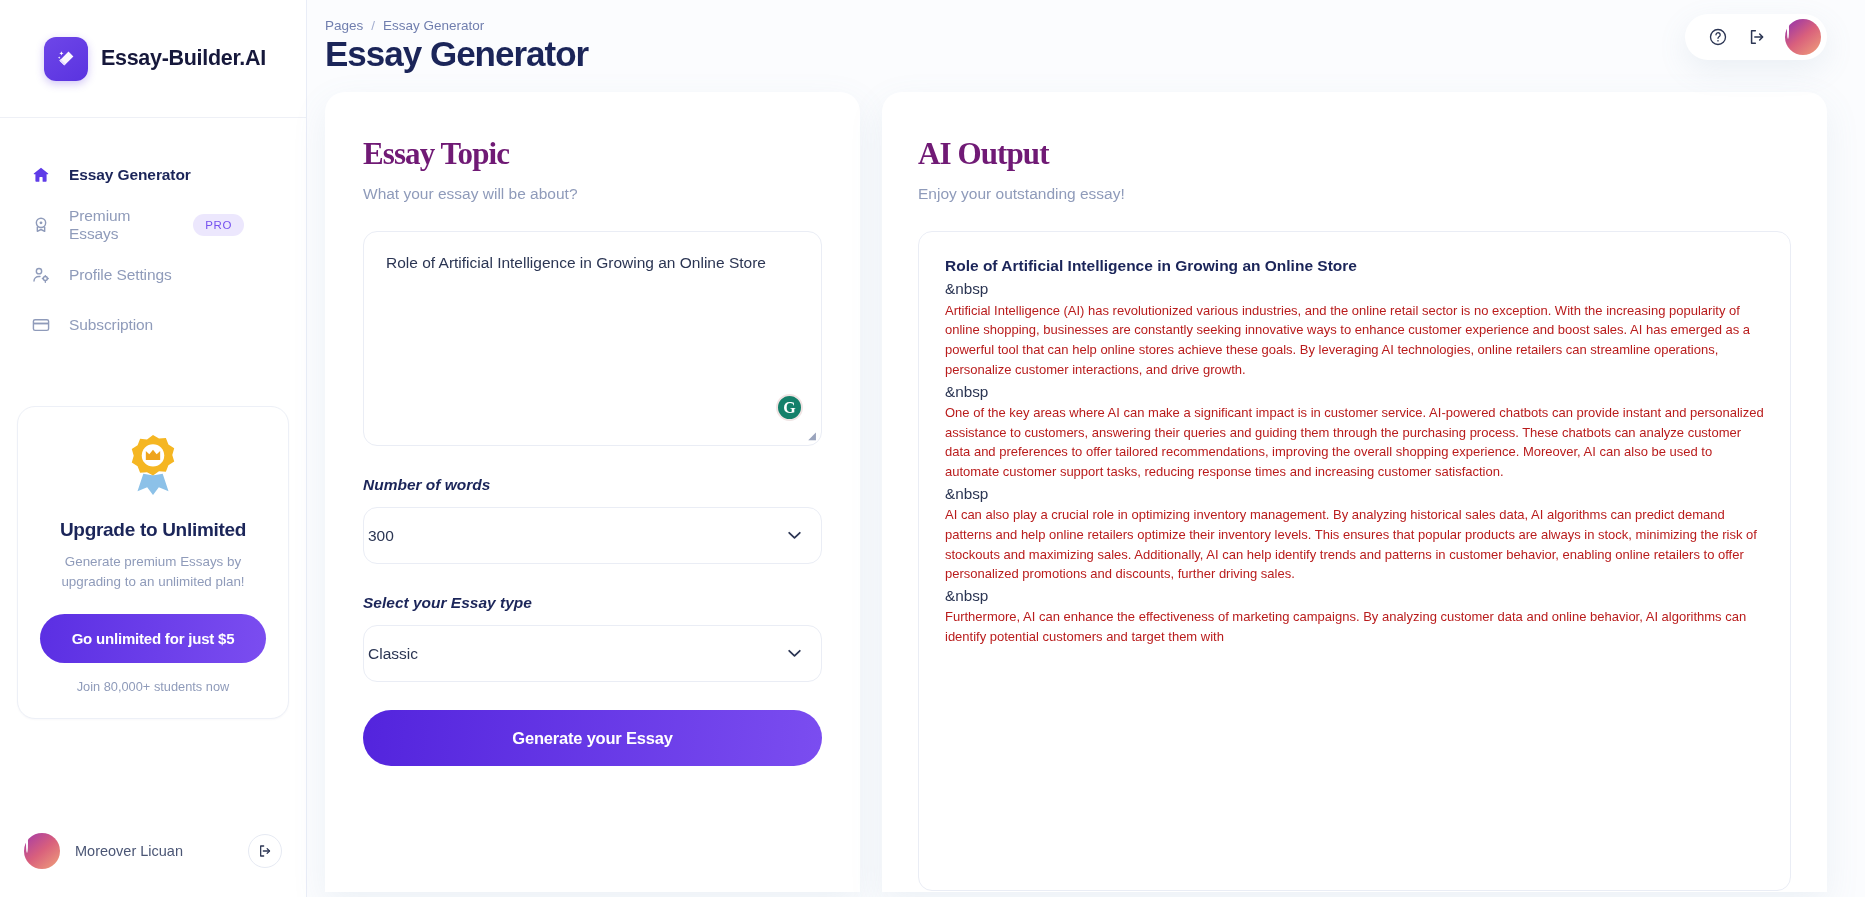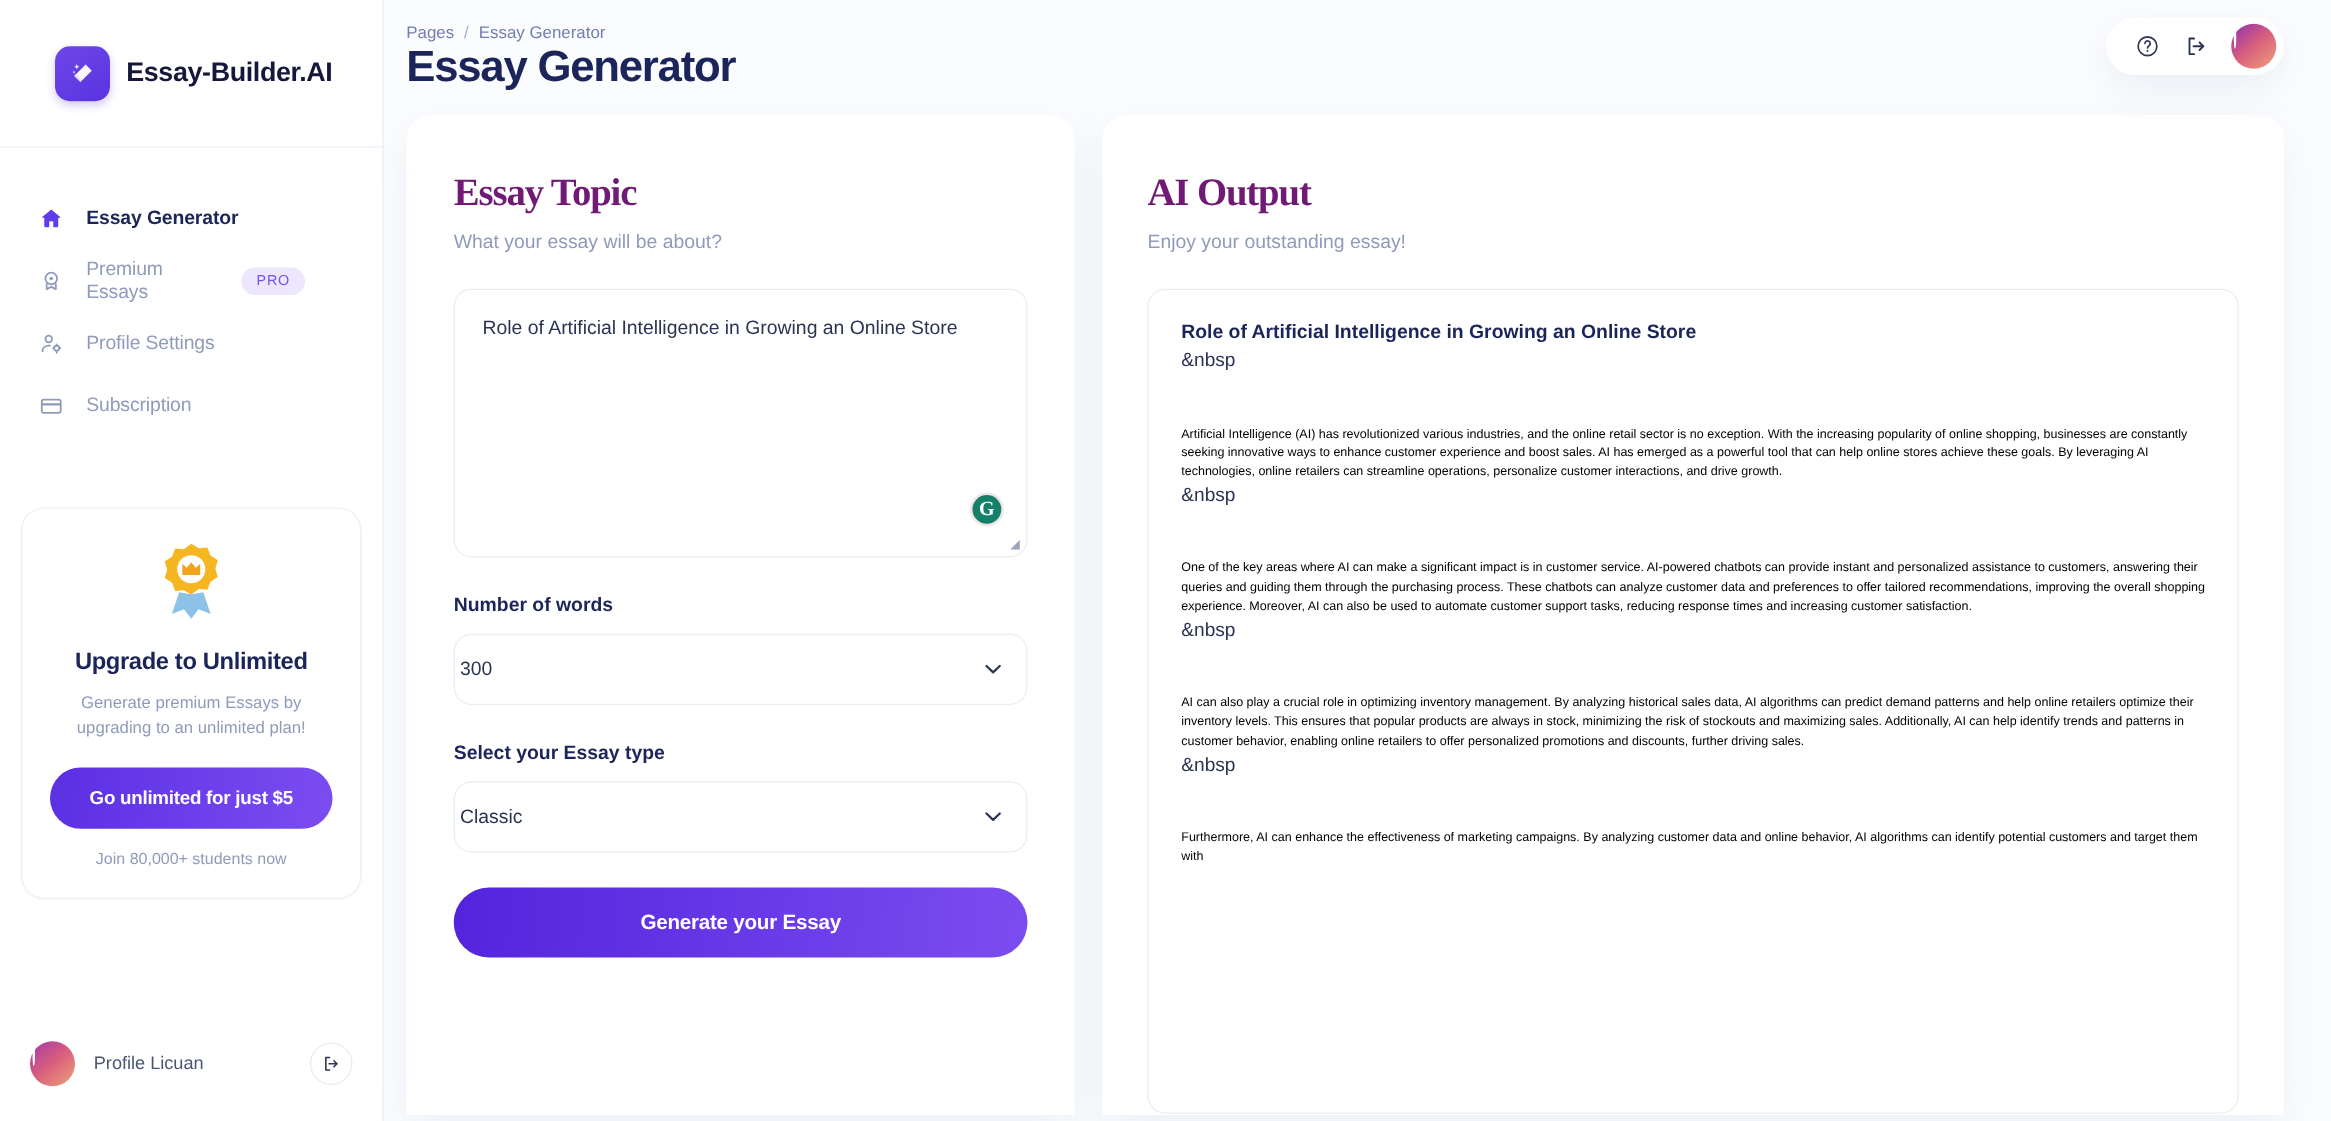--- a/index.html
+++ b/index.html
@@ -157,21 +157,21 @@
     position: absolute; right: 18px; bottom: 24px;
     width: 27px; height: 27px; border-radius: 50%;
     border: 2px solid #f0e4e4; background: #15806a;
     display: flex; align-items: center; justify-content: center;
     color: #fff; font-size: 16px; font-weight: 700;
     font-family: "Liberation Serif", serif;
     cursor: pointer;
   }
   .resize-h { position: absolute; right: 5px; bottom: 4px; color: #9aa4bd; font-size: 10px; cursor: nwse-resize; }
 
-  .field-label { margin-top: 30px; font-size: 15.5px; font-weight: 700; color: #1b2559; }
+  .field-label { margin-top: 30px; font-size: 15.5px; font-weight: 700; color: #1b2559; font-style: italic; }
   .select-wrap {
     margin-top: 13px; position: relative;
     border: 1px solid #eaedf5; border-radius: 14px;
     height: 57px; display: flex; align-items: center;
     padding: 0 4px; cursor: pointer; background: #fff;
   }
   .select-val { font-size: 15.5px; color: #2b3553; }
   .chev { position: absolute; right: 20px; color: #2b3553; font-size: 13px; }
 
   .gen-btn {
@@ -182,21 +182,21 @@
     font-family: "Liberation Sans", sans-serif;
   }
 
   .out-box {
     margin-top: 28px;
     border: 1px solid #eaedf5; border-radius: 14px;
     padding: 22px 26px 0 26px;
     height: 660px; overflow: hidden;
   }
   .out-title { font-size: 15.5px; font-weight: 700; color: #1b2559; line-height: 1.5; }
-  .out-p { font-size: 10px; line-height: 1.52; color: #000000; margin-top: 39px; }
+  .out-p { font-size: 13px; line-height: 1.52; color: #b91c1c; }
   .out-nb { font-size: 15.3px; line-height: 1.52; color: #2b3553; }
 </style>
 </head>
 <body>
 
 <div class="app">
 
   <aside class="sidebar">
 
     <div class="brand">
@@ -269,21 +269,21 @@
         </svg>
       </span>
       <div class="upsell-title">Upgrade to Unlimited</div>
       <div class="upsell-sub">Generate premium Essays by upgrading to an unlimited plan!</div>
       <button class="upsell-btn">Go unlimited for just $5</button>
       <div class="upsell-note">Join 80,000+ students now</div>
     </div>
 
     <div class="user-bar">
       <span class="avatar-ring"><span class="avatar-img"></span></span>
-      <span class="user-name">Profile Licuan</span>
+      <span class="user-name">Moreover Licuan</span>
       <span class="logout-btn">
         <svg width="16" height="16" viewBox="0 0 24 24" fill="none" stroke="#2b3553" stroke-width="1.9" stroke-linecap="round" stroke-linejoin="round">
           <path d="M10 4.5H5.5v15H10"></path>
             <path d="M15.2 8.4L18.8 12l-3.6 3.6"></path>
             <path d="M18.4 12H9.4"></path>
         </svg>
       </span>
     </div>
 
   </aside>

